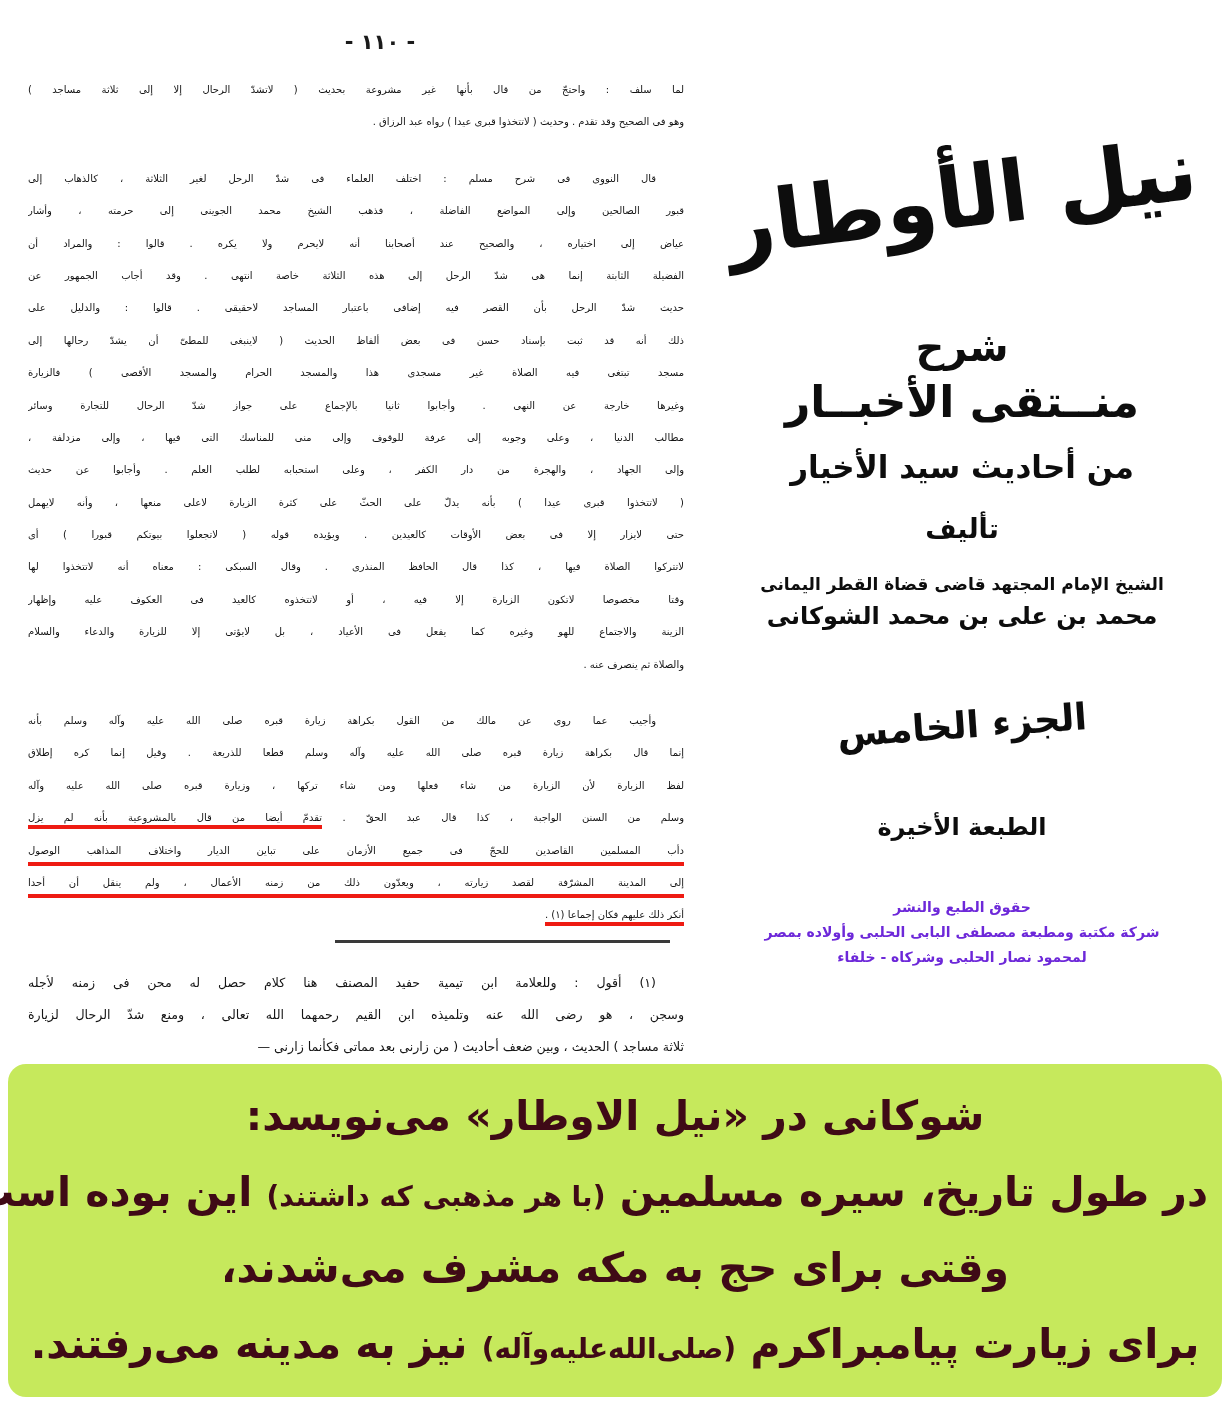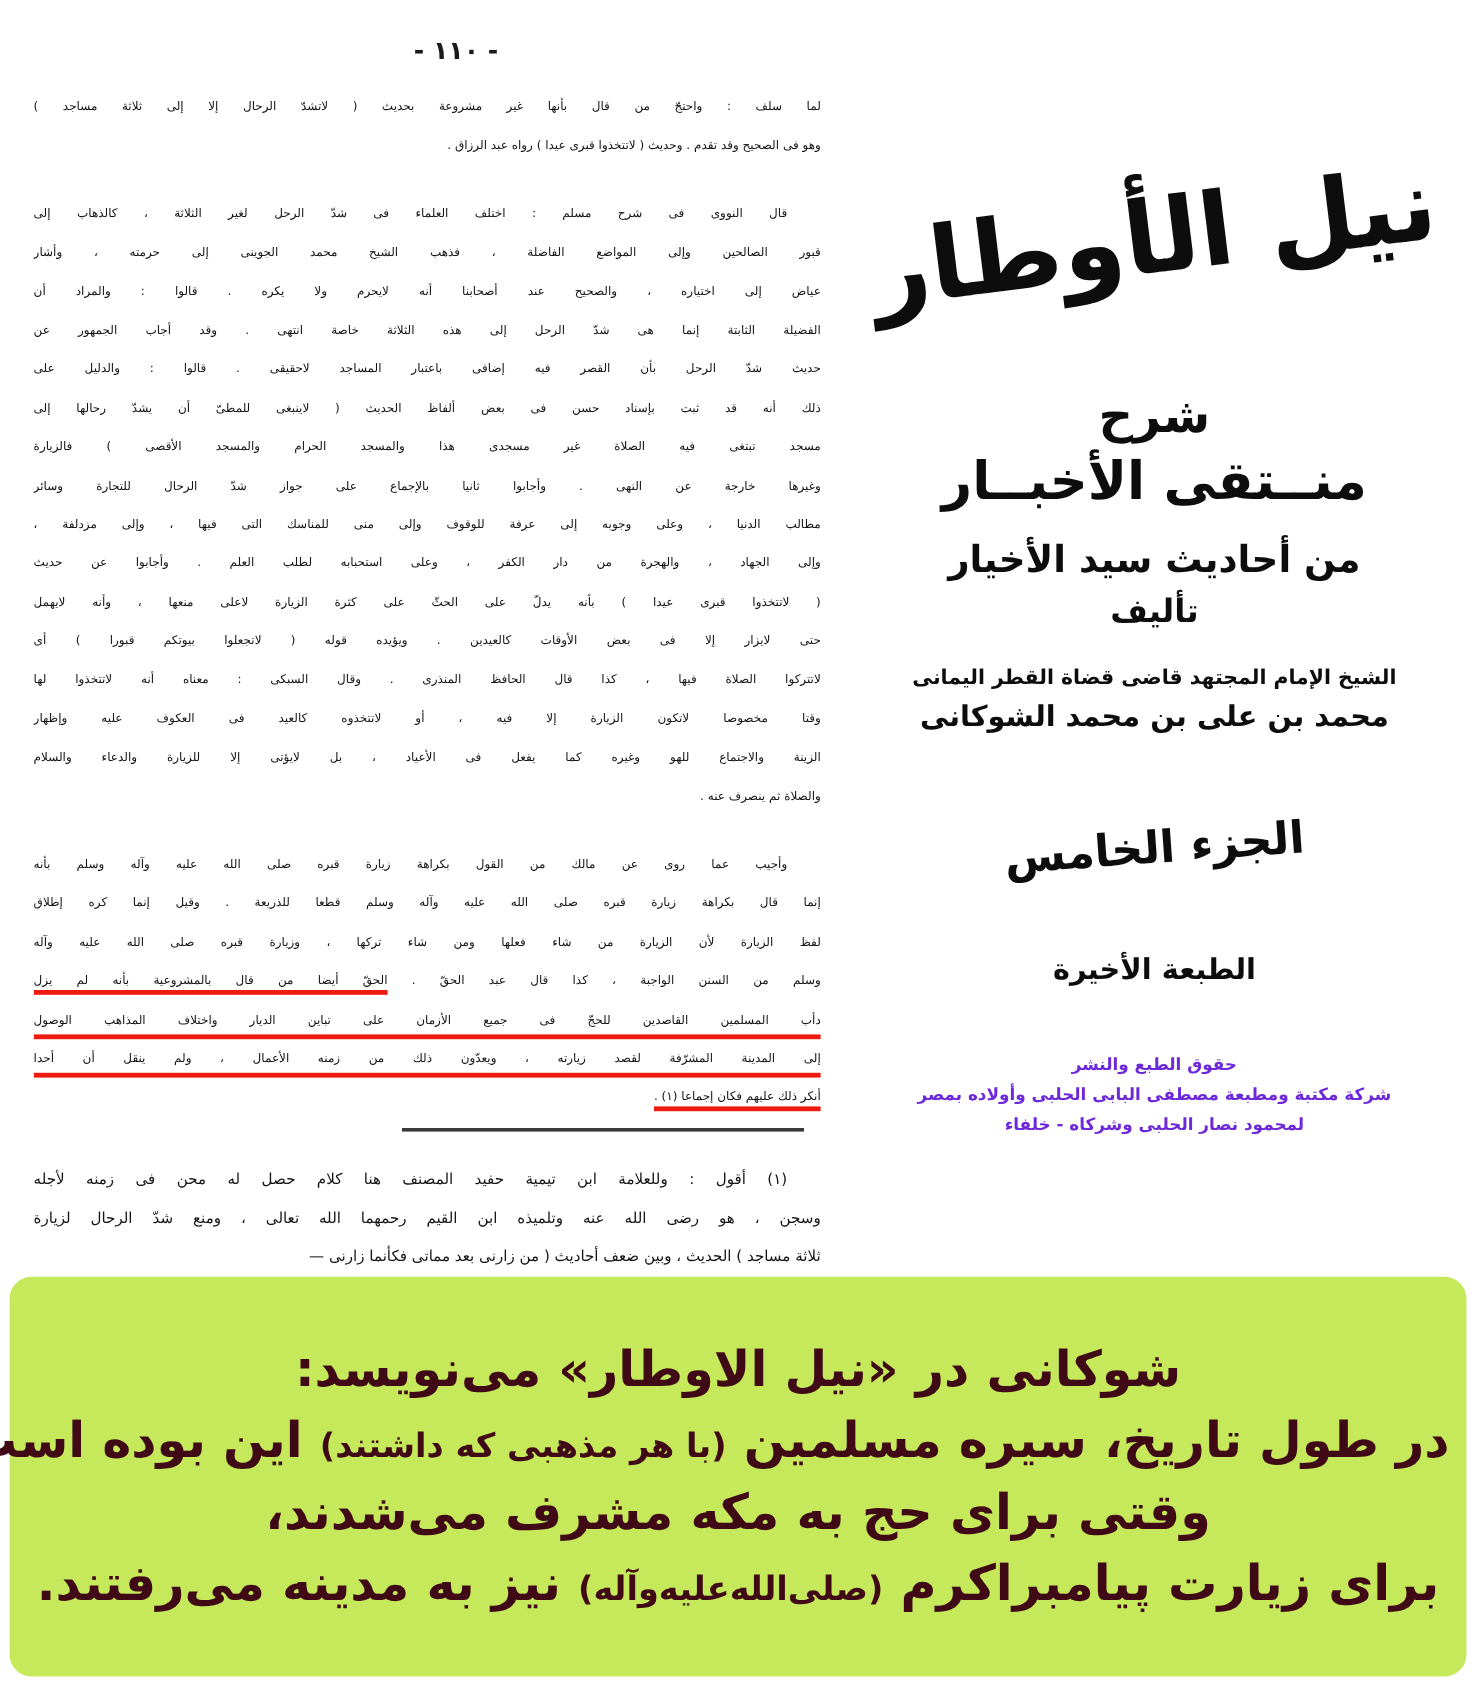--- a/index.html
+++ b/index.html
@@ -38,21 +38,21 @@
     text-align:center;color:#0d0d0d;
   }
   .calli-wrap{height:252px;display:flex;align-items:center;justify-content:center;margin-top:16px;}
   .calli{
     font-size:84px;font-weight:bold;transform:rotate(-7deg);line-height:1;
     letter-spacing:-2px;
   }
   .sharh{font-size:40px;font-weight:bold;margin-top:0;}
   .muntaqa{font-size:44px;font-weight:bold;margin-top:6px;}
   .ahadith{font-size:31px;font-weight:bold;margin-top:22px;}
-  .talif{font-size:27px;font-weight:bold;margin-top:9px;}
+  .talif{font-size:27px;font-weight:bold;margin-top:28px;}
   .author-title{font-size:17px;font-weight:bold;margin-top:30px;}
   .author-name{font-size:24px;font-weight:bold;margin-top:8px;}
   .volume{font-size:37px;font-weight:bold;margin-top:74px;transform:rotate(-4deg);}
   .edition{font-size:24px;font-weight:bold;margin-top:66px;}
   .publisher{margin-top:54px;font-size:14px;font-weight:bold;line-height:25px;color:#6d28d9;}
   
   .green-panel{
     position:absolute;left:8px;top:1064px;width:1214px;height:333px;
     background:#c6e95c;border-radius:18px;direction:rtl;text-align:center;
     display:flex;flex-direction:column;justify-content:space-evenly;
@@ -87,21 +87,21 @@
       <div class="line"><span>وإلى الجهاد ، والهجرة من دار الكفر ، وعلى استحبابه لطلب العلم . وأجابوا عن حديث</span></div>
       <div class="line"><span>( لاتتخذوا قبرى عيدا ) بأنه يدلّ على الحثّ على كثرة الزيارة لاعلى منعها ، وأنه لايهمل</span></div>
       <div class="line"><span>حتى لايزار إلا فى بعض الأوقات كالعيدين . ويؤيده قوله ( لاتجعلوا بيوتكم قبورا ) أى</span></div>
       <div class="line"><span>لاتتركوا الصلاة فيها ، كذا قال الحافظ المنذرى . وقال السبكى : معناه أنه لاتتخذوا لها</span></div>
       <div class="line"><span>وقتا مخصوصا لاتكون الزيارة إلا فيه ، أو لاتتخذوه كالعيد فى العكوف عليه وإظهار</span></div>
       <div class="line"><span>الزينة والاجتماع للهو وغيره كما يفعل فى الأعياد ، بل لايؤتى إلا للزيارة والدعاء والسلام</span></div>
       <div class="line end"><span>والصلاة ثم ينصرف عنه .</span></div>
       <div class="line indent"><span>وأجيب عما روى عن مالك من القول بكراهة زيارة قبره صلى الله عليه وآله وسلم بأنه</span></div>
       <div class="line"><span>إنما قال بكراهة زيارة قبره صلى الله عليه وآله وسلم قطعا للذريعة . وقيل إنما كره إطلاق</span></div>
       <div class="line"><span>لفظ الزيارة لأن الزيارة من شاء فعلها ومن شاء تركها ، وزيارة قبره صلى الله عليه وآله</span></div>
-      <div class="line"><span>وسلم من السنن الواجبة ، كذا قال عبد الحقّ . </span><span class="seg-red">الحقّ أيضا من قال بالمشروعية بأنه لم يزل</span></div>
+      <div class="line"><span>وسلم من السنن الواجبة ، كذا قال عبد الحقّ . </span><span class="seg-red">تقدمّ أيضا من قال بالمشروعية بأنه لم يزل</span></div>
       <div class="line red-full"><span>دأب المسلمين القاصدين للحجّ فى جميع الأزمان على تباين الديار واختلاف المذاهب الوصول</span></div>
       <div class="line red-full"><span>إلى المدينة المشرّفة لقصد زيارته ، ويعدّون ذلك من زمنه الأعمال ، ولم ينقل أن أحدا</span></div>
       <div class="line end"><span class="seg-red">أنكر ذلك عليهم فكان إجماعا (١) .</span></div>
       <div class="footnote-sep"></div>
     <div class="footnote" id="footnote">
         <div class="line indent"><span>(١) أقول : وللعلامة ابن تيمية حفيد المصنف هنا كلام حصل له محن فى زمنه لأجله</span></div>
         <div class="line"><span>وسجن ، هو رضى الله عنه وتلميذه ابن القيم رحمهما الله تعالى ، ومنع شدّ الرحال لزيارة</span></div>
         <div class="line end"><span>ثلاثة مساجد ) الحديث ، وبين ضعف أحاديث ( من زارنى بعد مماتى فكأنما زارنى —</span></div>
       </div>
   </div>
@@ -120,19 +120,19 @@
     <div class="edition">الطبعة الأخيرة</div>
     <div class="publisher">
       <div>حقوق الطبع والنشر</div>
       <div>شركة مكتبة ومطبعة مصطفى البابى الحلبى وأولاده بمصر</div>
       <div>لمحمود نصار الحلبى وشركاه - خلفاء</div>
     </div>
   </div>
 
 </div>
 
-<div class="green-panel" id="green-panel" style="background: rgb(198, 233, 92); justify-content: center;">
+<div class="green-panel" id="green-panel" style="background: rgb(198, 233, 92);">
 
 <div class="g-line" style="color: rgb(63, 10, 22);"><span>شوکانی در «نیل الاوطار» می‌نویسد:</span></div>
     <div class="g-line" style="color: rgb(63, 10, 22);"><span>در طول تاریخ، سیره مسلمین </span><span class="small">(با هر مذهبی که داشتند)</span><span> این بوده است که</span></div>
     <div class="g-line" style="color: rgb(63, 10, 22);"><span>وقتی برای حج به مکه مشرف می‌شدند،</span></div>
     <div class="g-line" style="color: rgb(63, 10, 22);"><span>برای زیارت پیامبراکرم </span><span class="small">(صلی‌الله‌علیه‌وآله)</span><span> نیز به مدینه می‌رفتند.</span></div>
   </div>
 
 </body></html>

